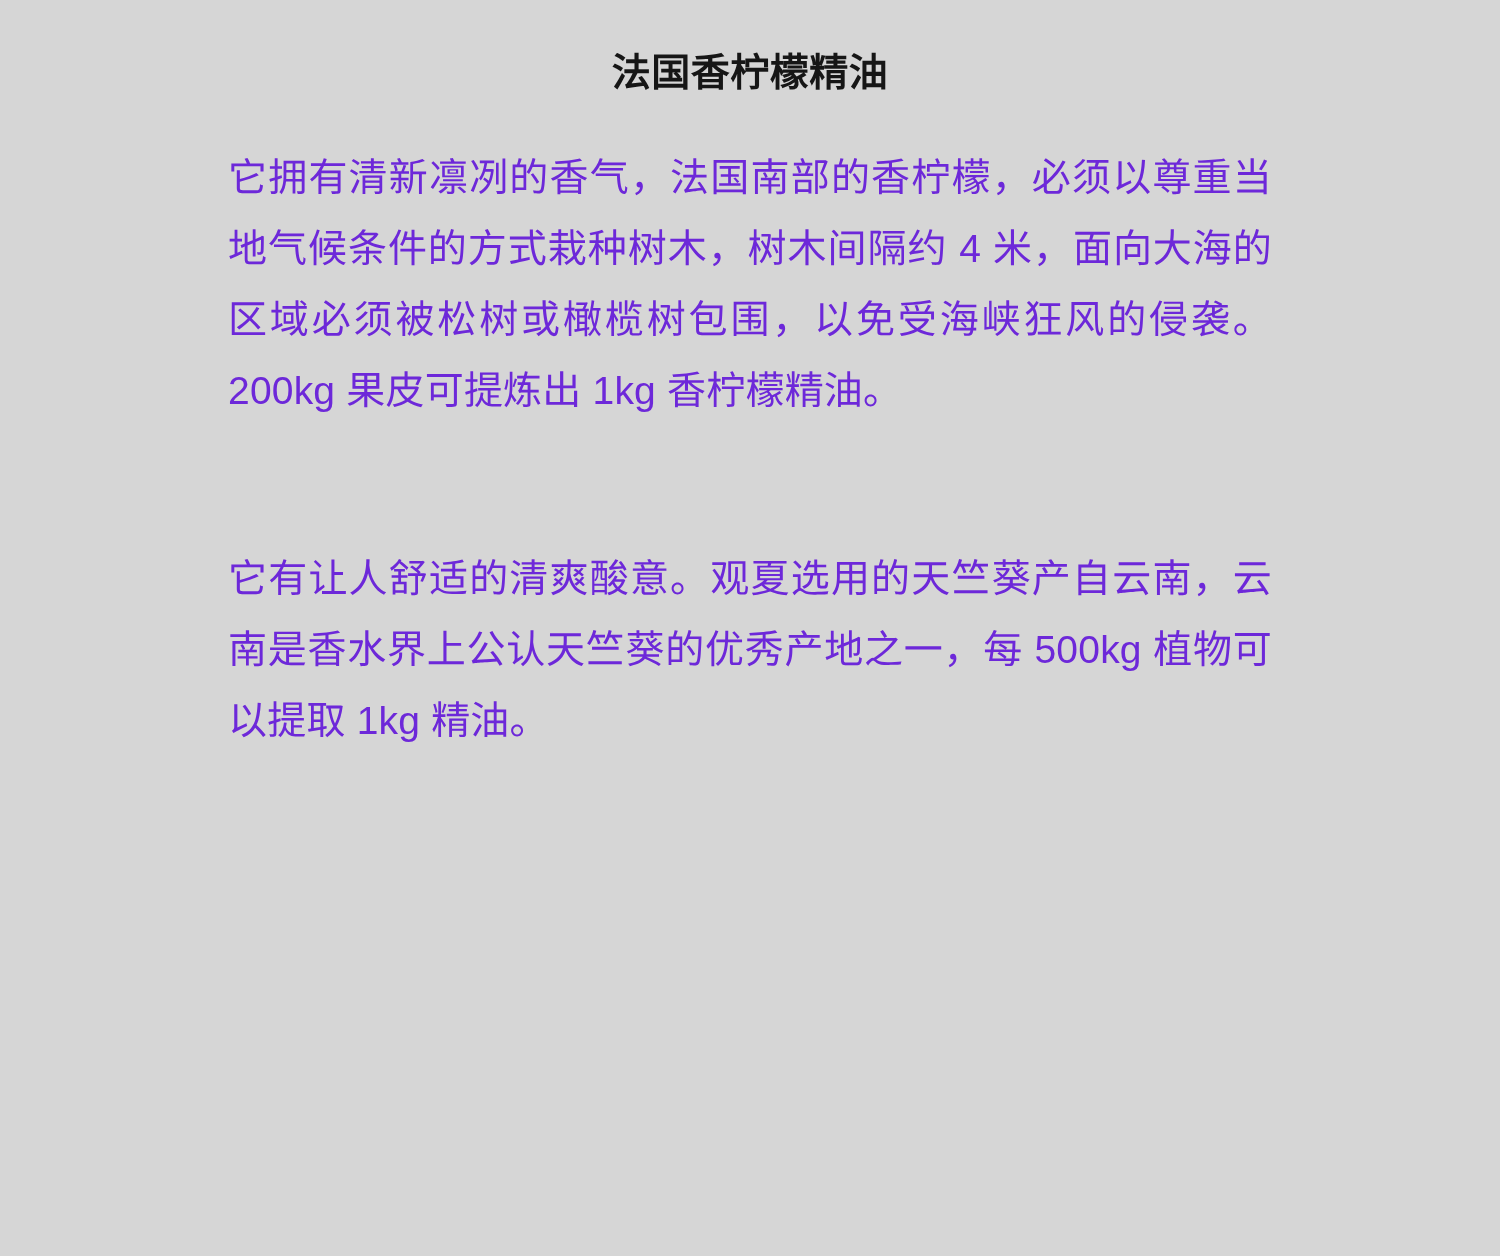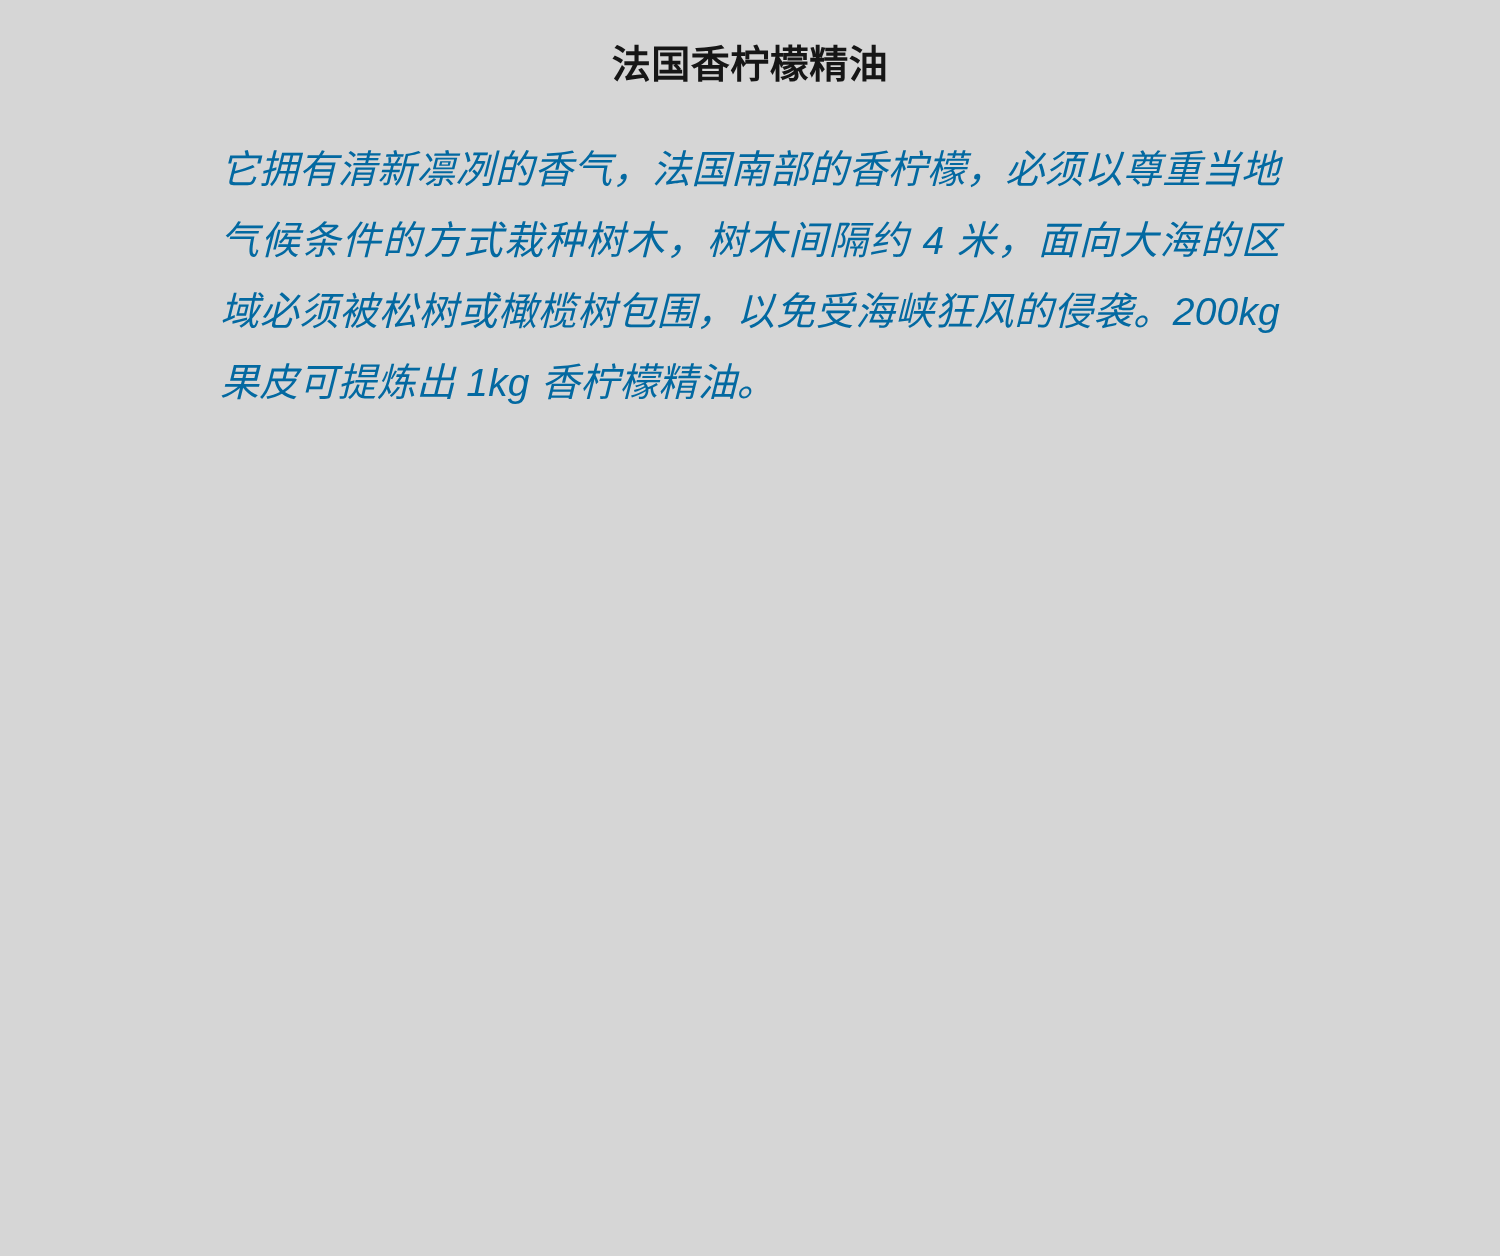--- a/index.html
+++ b/index.html
@@ -11,21 +11,21 @@
     height: 1256px;
     background: #d6d6d6;
     font-family: "Liberation Sans", "DejaVu Sans", sans-serif;
     color: #1c1c1c;
     overflow: hidden;
   }
   .page {
     width: 1500px;
     height: 988px;
     box-sizing: border-box;
-    padding: 0;
+    padding: 8px;
     position: relative;
   }
   .content {
     width: 1060px;
     margin: 0 auto;
     padding-top: 38px;
   }
   .section {
     margin: 0;
   }
@@ -39,39 +39,39 @@
     letter-spacing: 0.5px;
     line-height: 1.4;
     margin: 0 0 42px 0;
     color: #161616;
   }
   .section-body {
     font-size: 39px;
     font-weight: 400;
     line-height: 1.82;
     letter-spacing: 0.2px;
-    color: #0369a1;
+    color: #6d28d9;
     text-align: justify;
     text-justify: inter-character;
-    margin: 0;
-    font-style: italic;
+    margin: 8px;
   }
   .spacer-bottom {
     height: 260px;
   }
 </style>
 </head>
 <body>
 
 <div class="page">
   <div class="content">
 
     <section class="section">
       <h2 class="section-title">法国香柠檬精油</h2>
       <p class="section-body">它拥有清新凛冽的香气，法国南部的香柠檬，必须以尊重当地气候条件的方式栽种树木，树木间隔约 4 米，面向大海的区域必须被松树或橄榄树包围，以免受海峡狂风的侵袭。200kg 果皮可提炼出 1kg 香柠檬精油。</p>
     </section>
 
     <section class="section">
+      <p class="section-body">它有让人舒适的清爽酸意。观夏选用的天竺葵产自云南，云南是香水界上公认天竺葵的优秀产地之一，每 500kg 植物可以提取 1kg 精油。</p>
     </section>
 
     <div class="spacer-bottom"></div>
   </div>
 </div>
 
 </body></html>

